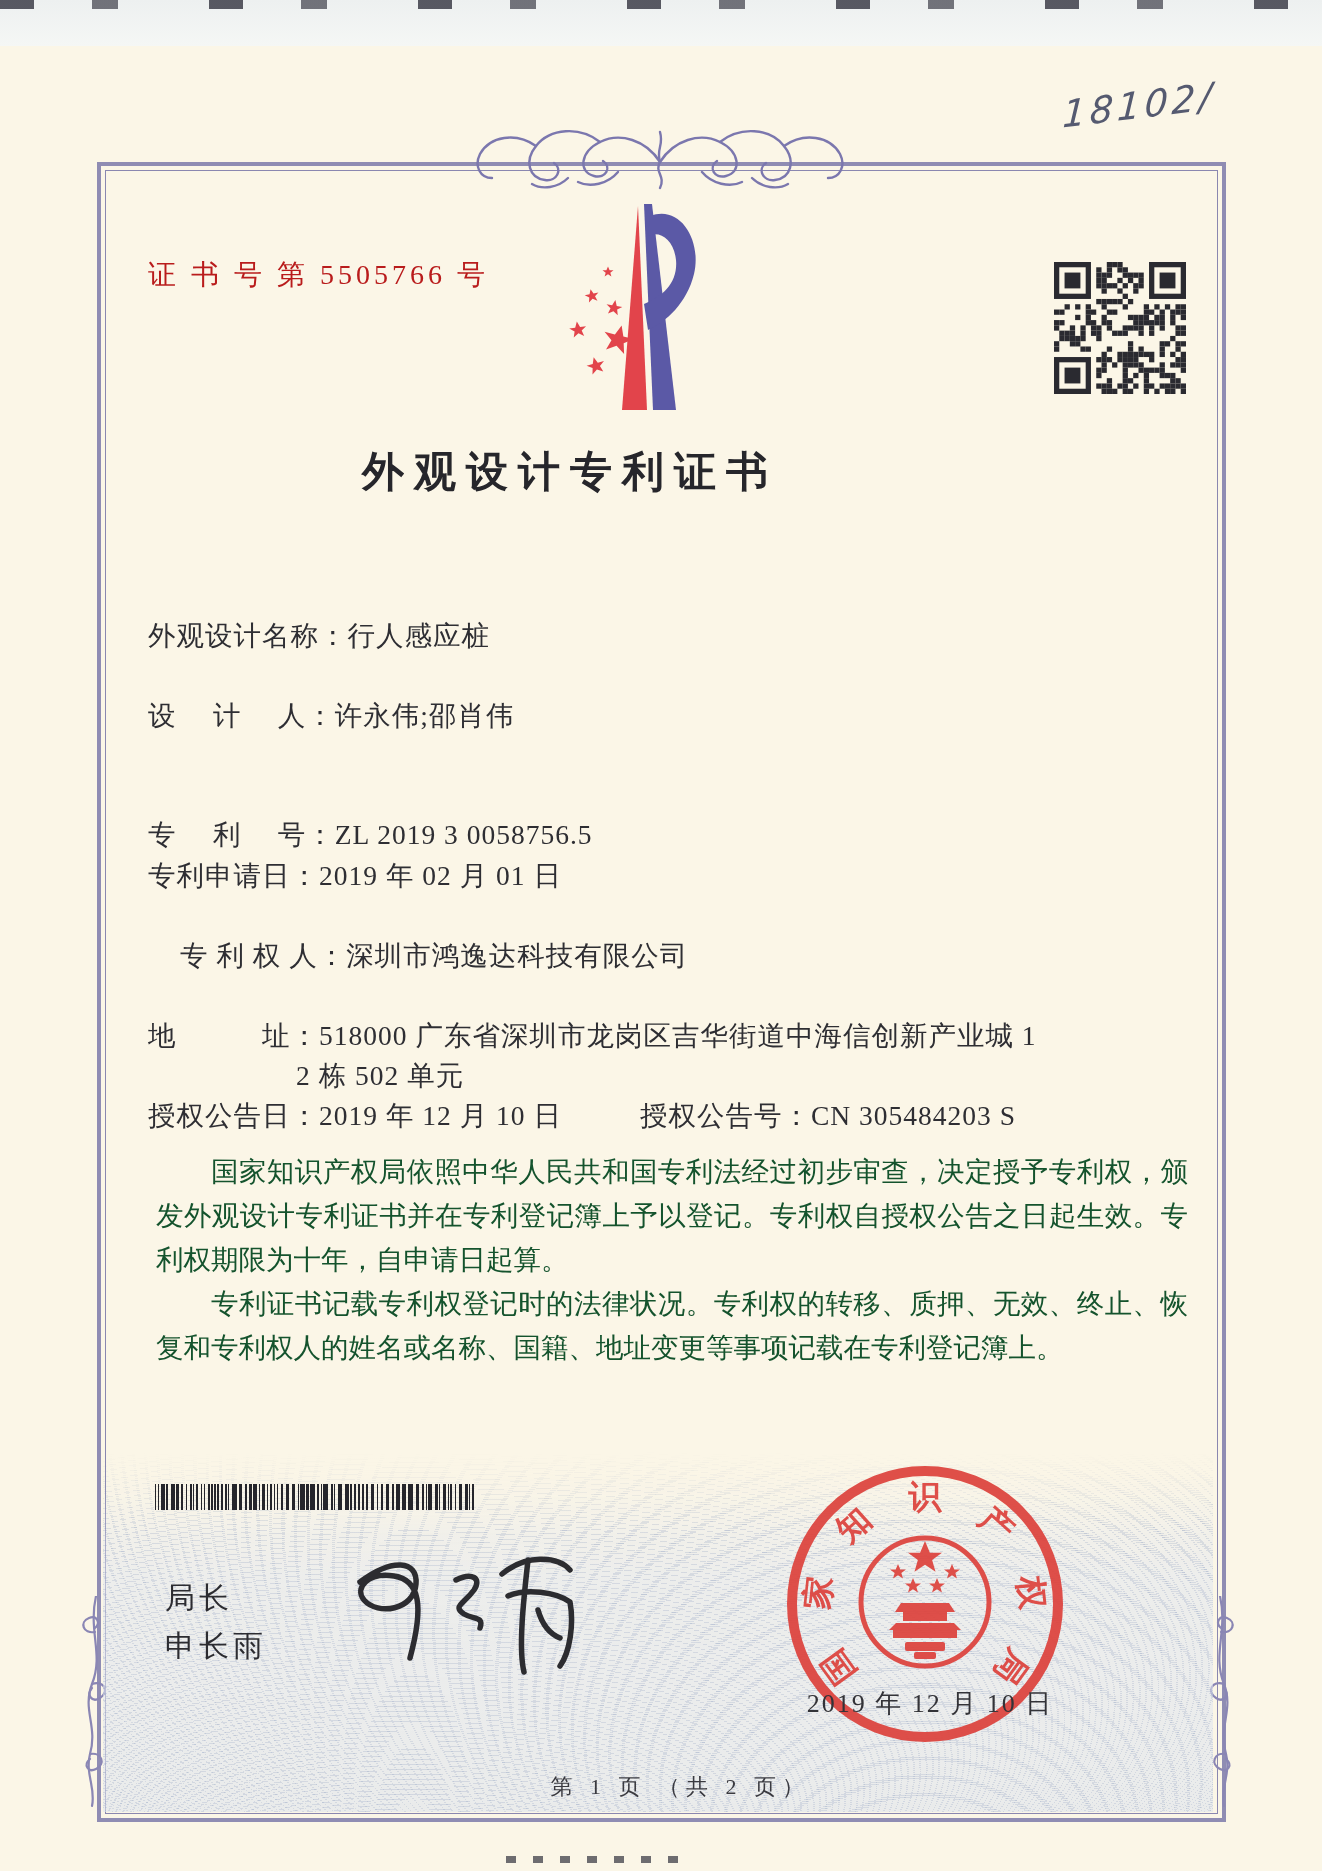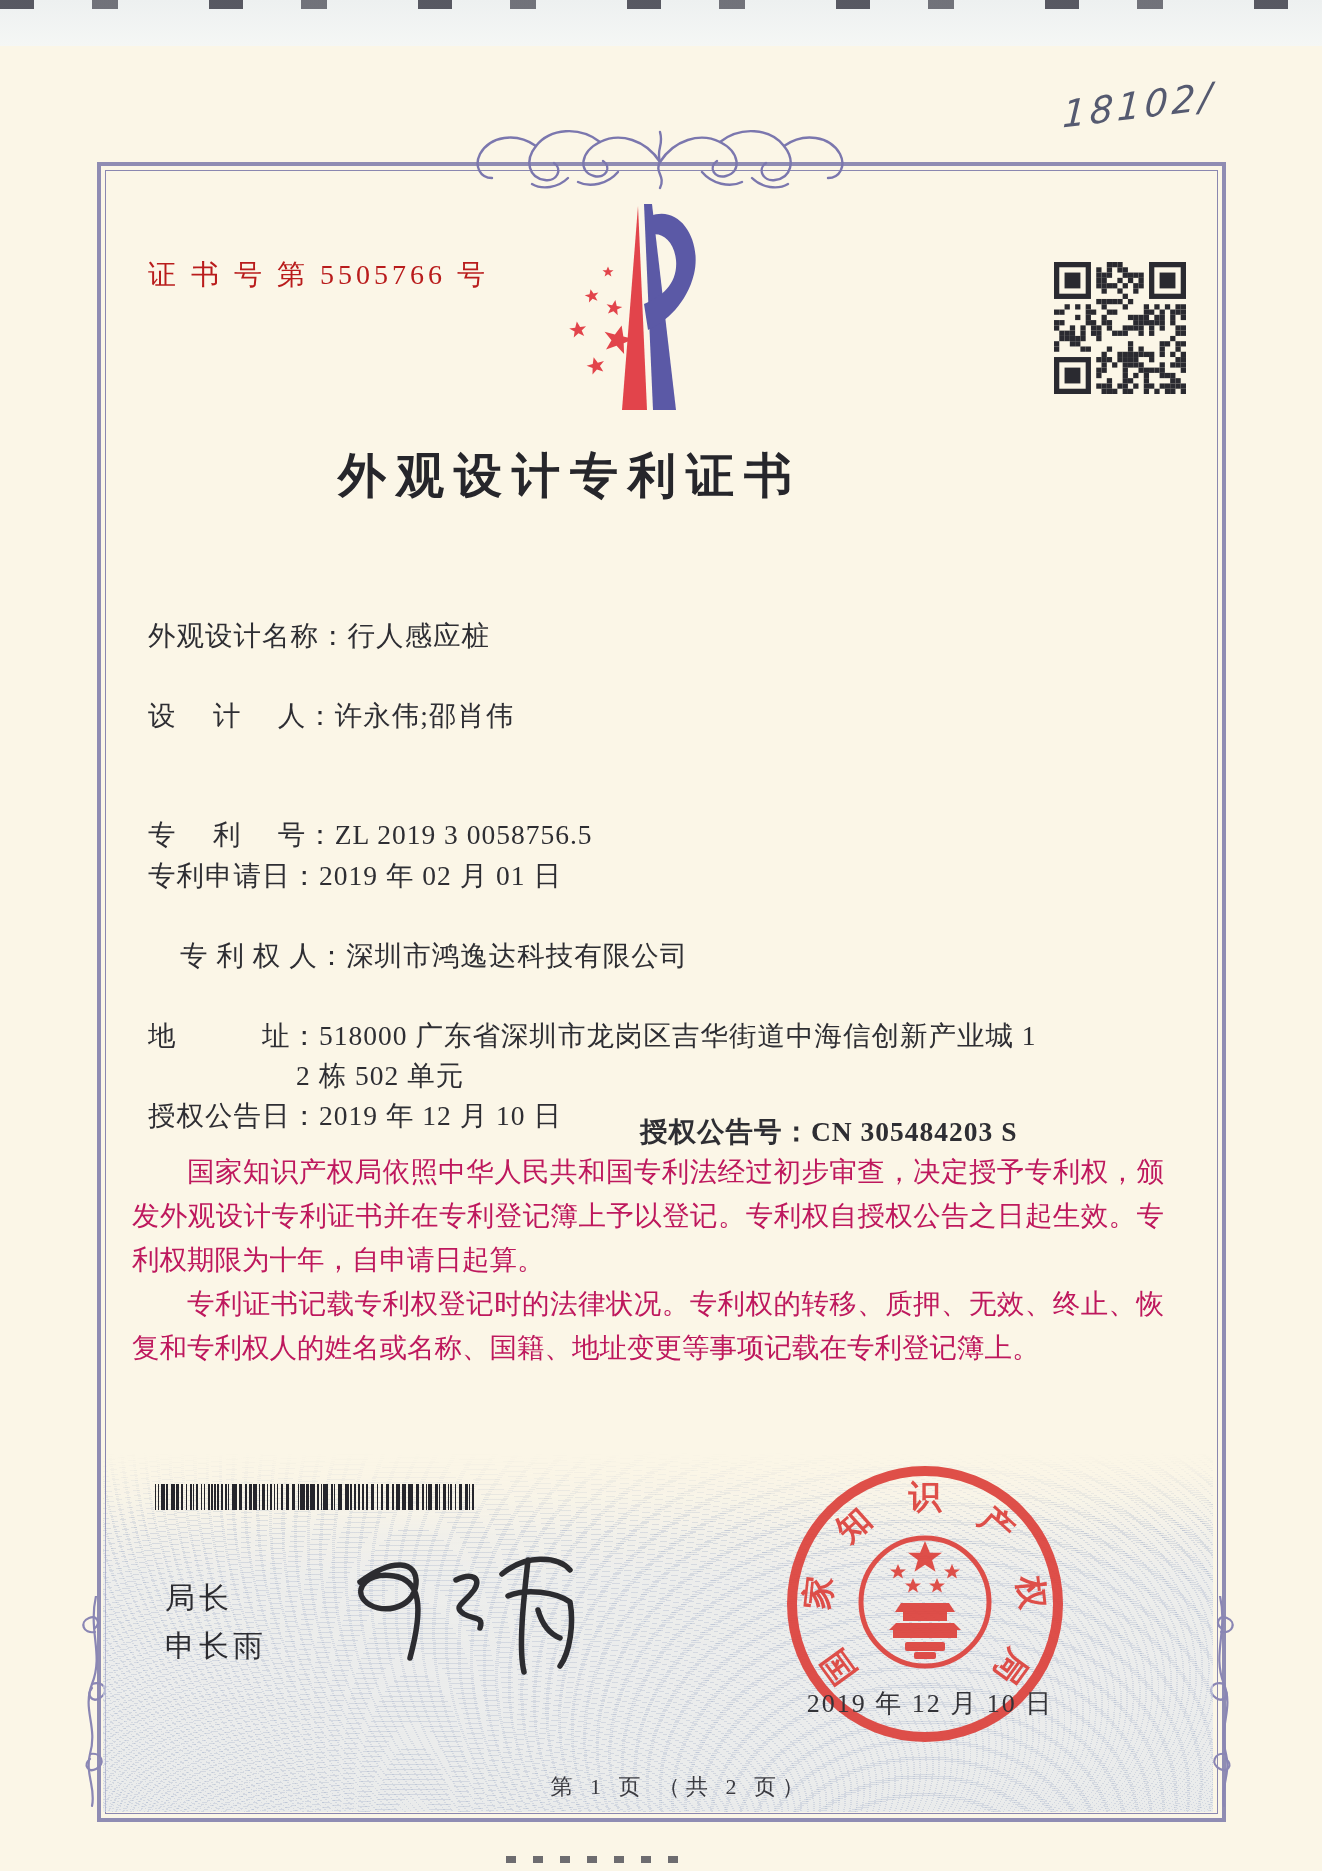--- a/index.html
+++ b/index.html
@@ -34,30 +34,30 @@
       repeating-radial-gradient(130% 95% at 28% 138%, rgba(122,142,182,.22) 0 1px, rgba(0,0,0,0) 1px 7px),
       repeating-radial-gradient(130% 95% at 74% 146%, rgba(122,142,182,.20) 0 1px, rgba(0,0,0,0) 1px 8px),
       linear-gradient(rgba(228,233,242,0), rgba(225,230,240,.55) 35%, rgba(223,229,239,.6));
     -webkit-mask-image:linear-gradient(rgba(0,0,0,0), #000 22%);
     mask-image:linear-gradient(rgba(0,0,0,0), #000 22%);}
   
   .cert-no{position:absolute;left:148px;top:256px;font-size:28px;letter-spacing:4px;color:#b91c1c;}
   .logo{position:absolute;left:552px;top:200px;width:150px;height:214px;}
   .qr{position:absolute;left:1054px;top:262px;width:132px;height:132px;}
   .doc-title{position:absolute;left:120px;top:444px;width:900px;text-align:center;
-    font-size:48px;font-weight:700;letter-spacing:10px;color:#26262b;}
+    font-size:42px;font-weight:700;letter-spacing:10px;color:#26262b;}
   
   .field{position:absolute;left:148px;font-size:27.5px;letter-spacing:1px;color:#2e2e33;white-space:nowrap;}
   .f-name{top:618px;} .f-designer{top:698px;} .f-patno{top:778px;margin-top:39px;}
   .f-filing{top:858px;} .f-patentee{top:938px;margin-left:32px;} .f-addr1{top:1018px;}
   .f-addr2{top:1058px;left:296px;} .f-grant{top:1098px;}
-  .f-grant .grant-no{position:absolute;left:492px;top:16px;white-space:nowrap;font-weight:bold;}
-  
-  .body-text{position:absolute;left:132px;top:1150px;width:1032px;
-    font-size:27.5px;line-height:44px;text-align:justify;color:#be185d;}
+  .f-grant .grant-no{position:absolute;left:492px;top:0;white-space:nowrap;}
+  
+  .body-text{position:absolute;left:156px;top:1150px;width:1032px;
+    font-size:27.5px;line-height:44px;text-align:justify;color:#14532d;}
   .body-text p{margin:0;text-indent:2em;}
   
   .barcode{position:absolute;left:155px;top:1484px;width:324px;height:26px;}
   
   .sig-label{position:absolute;left:165px;font-size:30px;letter-spacing:4px;color:#2c2c31;}
   .sig-title{top:1578px;} .sig-name{top:1626px;}
   .sig-script{position:absolute;left:330px;top:1540px;}
   
   .seal{position:absolute;left:781px;top:1460px;width:288px;height:288px;opacity:.93;}
   .seal svg{position:absolute;left:0;top:0;}

